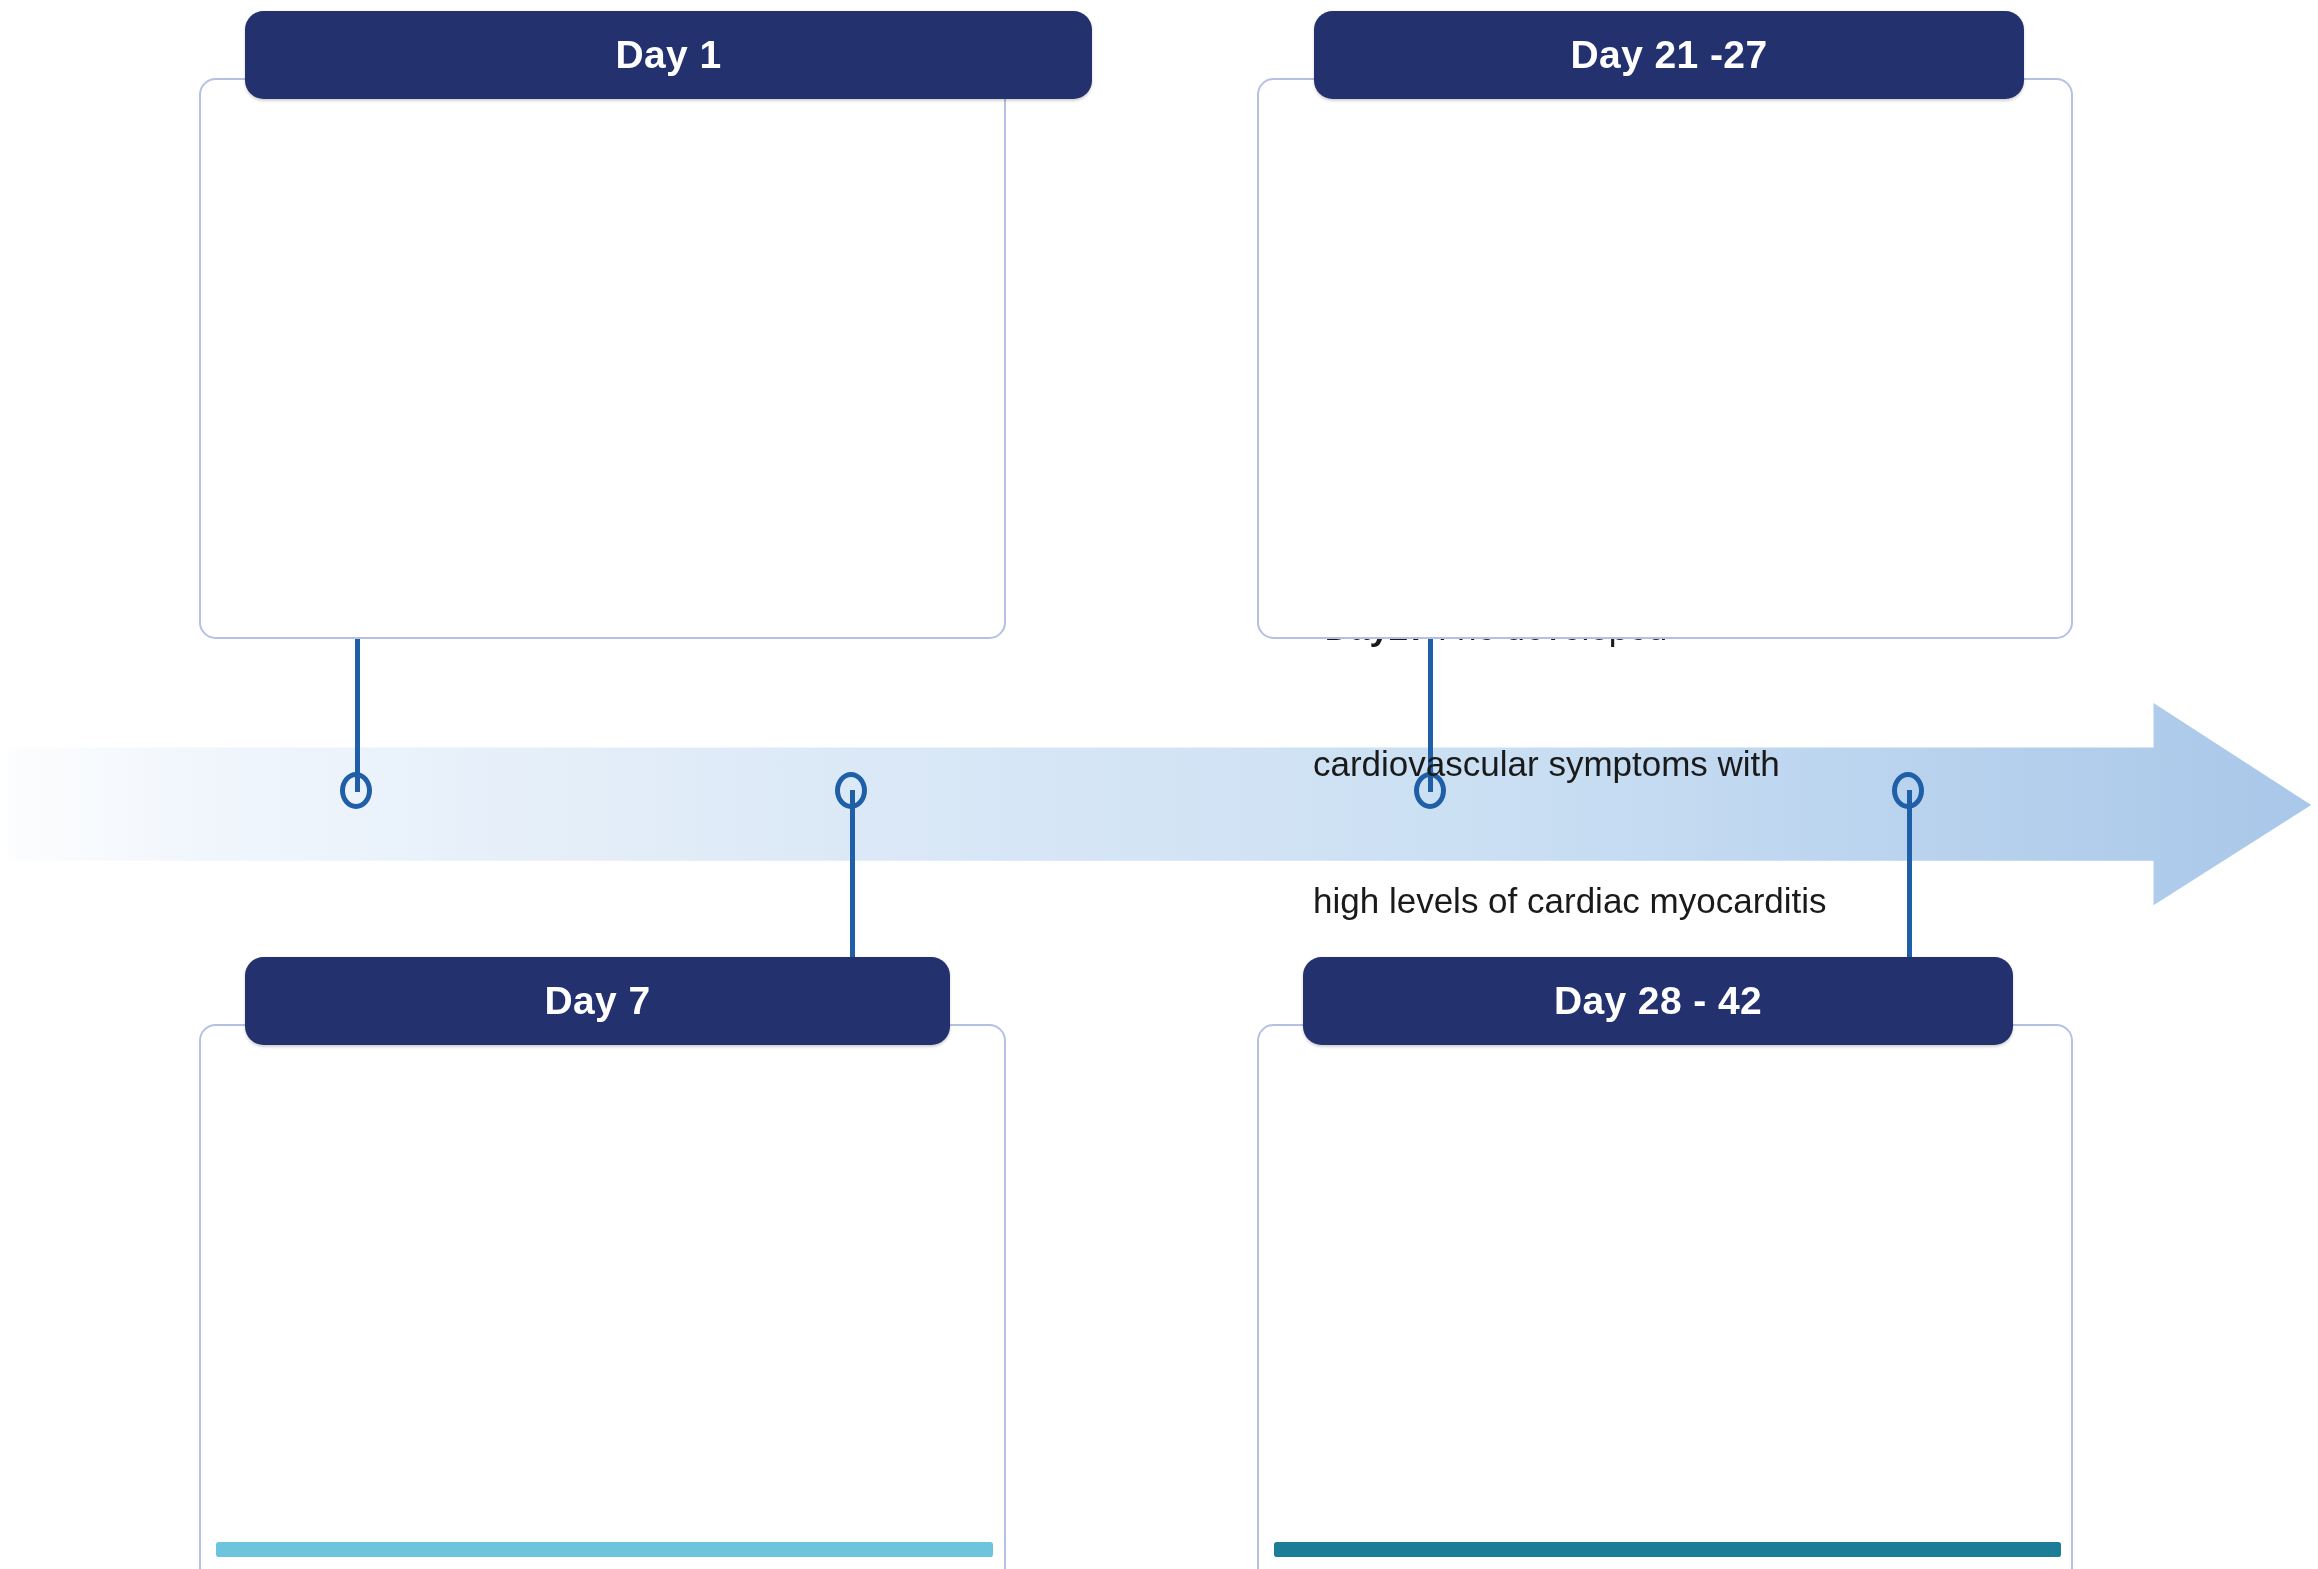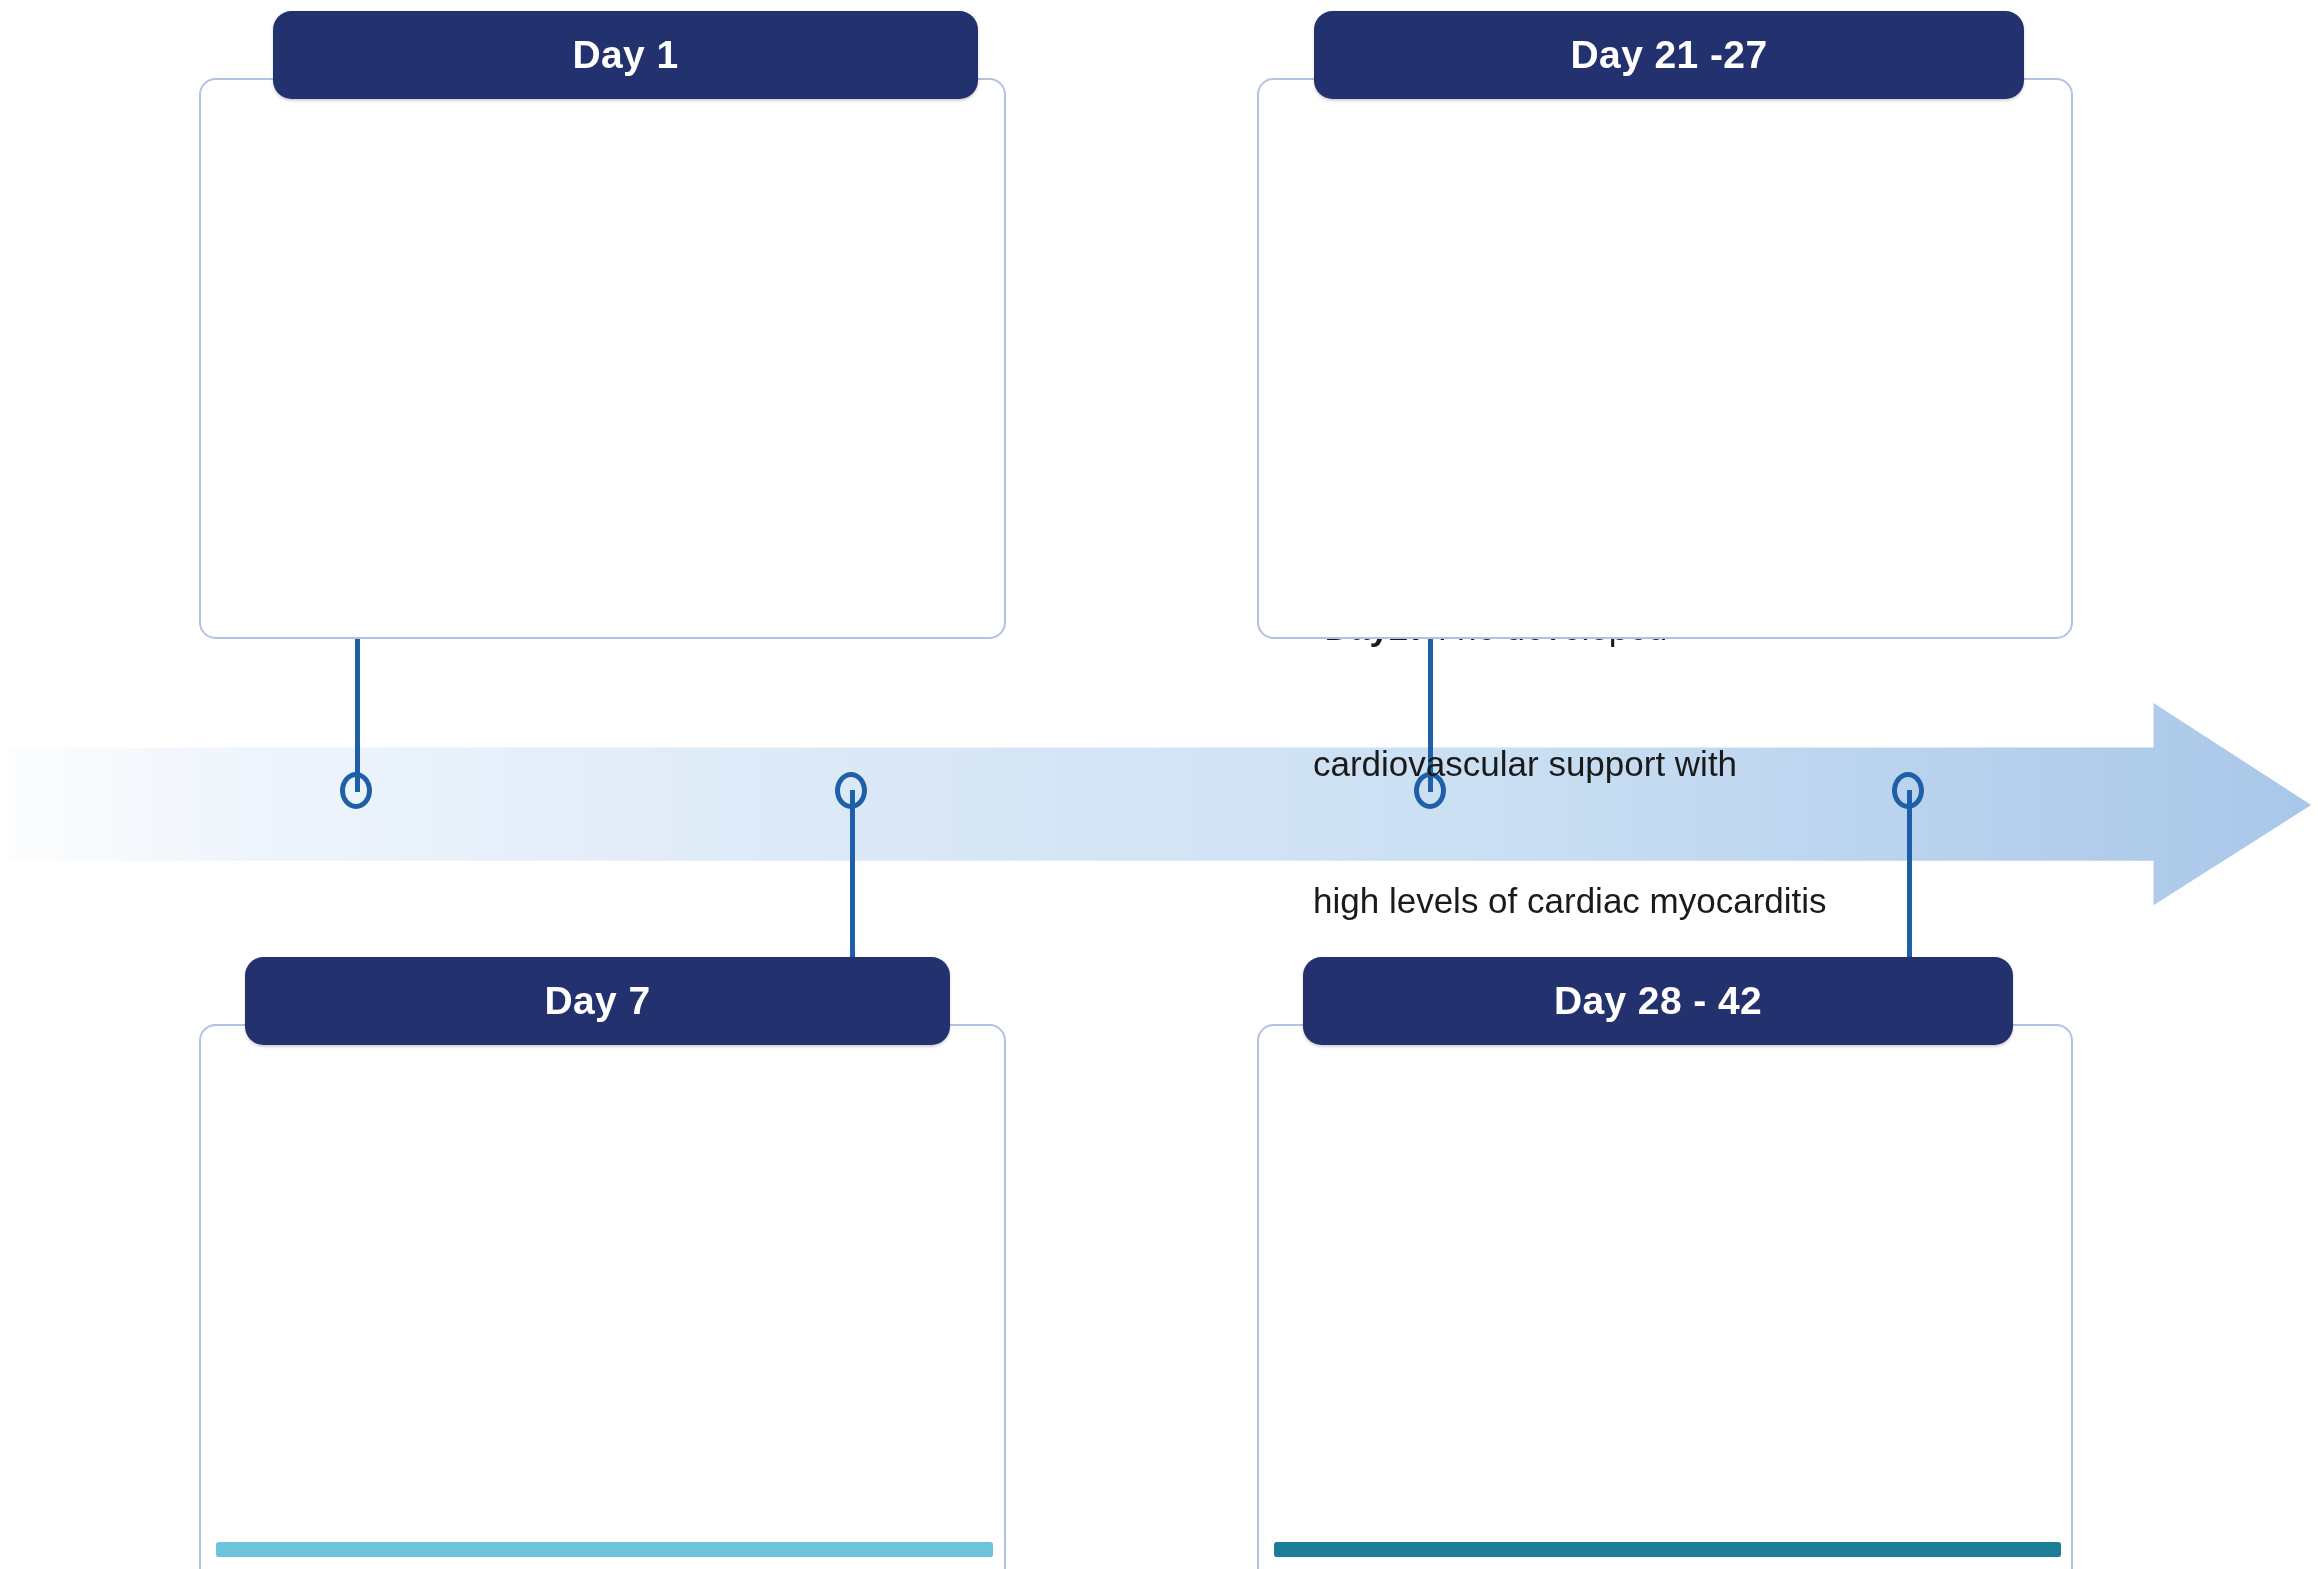--- a/index.html
+++ b/index.html
@@ -97,21 +97,21 @@
     font-size: 35px;
     line-height: 1.30;
     white-space: pre-wrap;
   }
 
   b { font-weight: 700; }
   i { font-style: italic; }
 
   
   #card-day1      { left: 199px; top: 11px;   width: 807px; }
-  #card-day1 .card-header { width: 705px; margin-left: 28px; }
+  #card-day1 .card-header { width: 847px; }
   #card-day1 .card-body   { width: 807px; height: 561px; }
   #card-day1 .card-text   { left: 58px; top: 119px; width: 724px; }
 
   #card-day21     { left: 1257px; top: 11px;  width: 816px; }
   #card-day21 .card-header { width: 710px; margin-left: 11px; }
   #card-day21 .card-body   { width: 816px; height: 561px; }
   #card-day21 .card-text   { left: 56px; top: 93px; width: 742px; }
 
   #card-day5      { left: 199px; top: 957px; width: 807px; }
   #card-day5 .card-header { width: 705px; }
@@ -173,21 +173,21 @@
   <div class="card" id="card-day21">
     <div class="card-body"></div>
     <div class="card-header">
       <span>Day 21 -27</span>
     </div>
     <div class="card-text">
       <div>&nbsp;-<b>Day21</b>:the patient was tested</div>
       <div>positive for SARS-COV2 with mild</div>
       <div>pulmonary forme;</div>
       <div>-<b>Day27</b> : he developed</div>
-      <div>cardiovascular support with</div>
+      <div>cardiovascular symptoms with</div>
       <div>high levels of cardiac myocarditis</div>
       <div><i>&nbsp;→high suspicion of acute</i></div>
       <div><i>myocarditis due to COVID-19</i></div>
     </div>
   </div>
 
   <div class="card" id="card-day5">
     <div class="card-body"></div>
     <div class="card-header">
       <span>Day 7</span>

